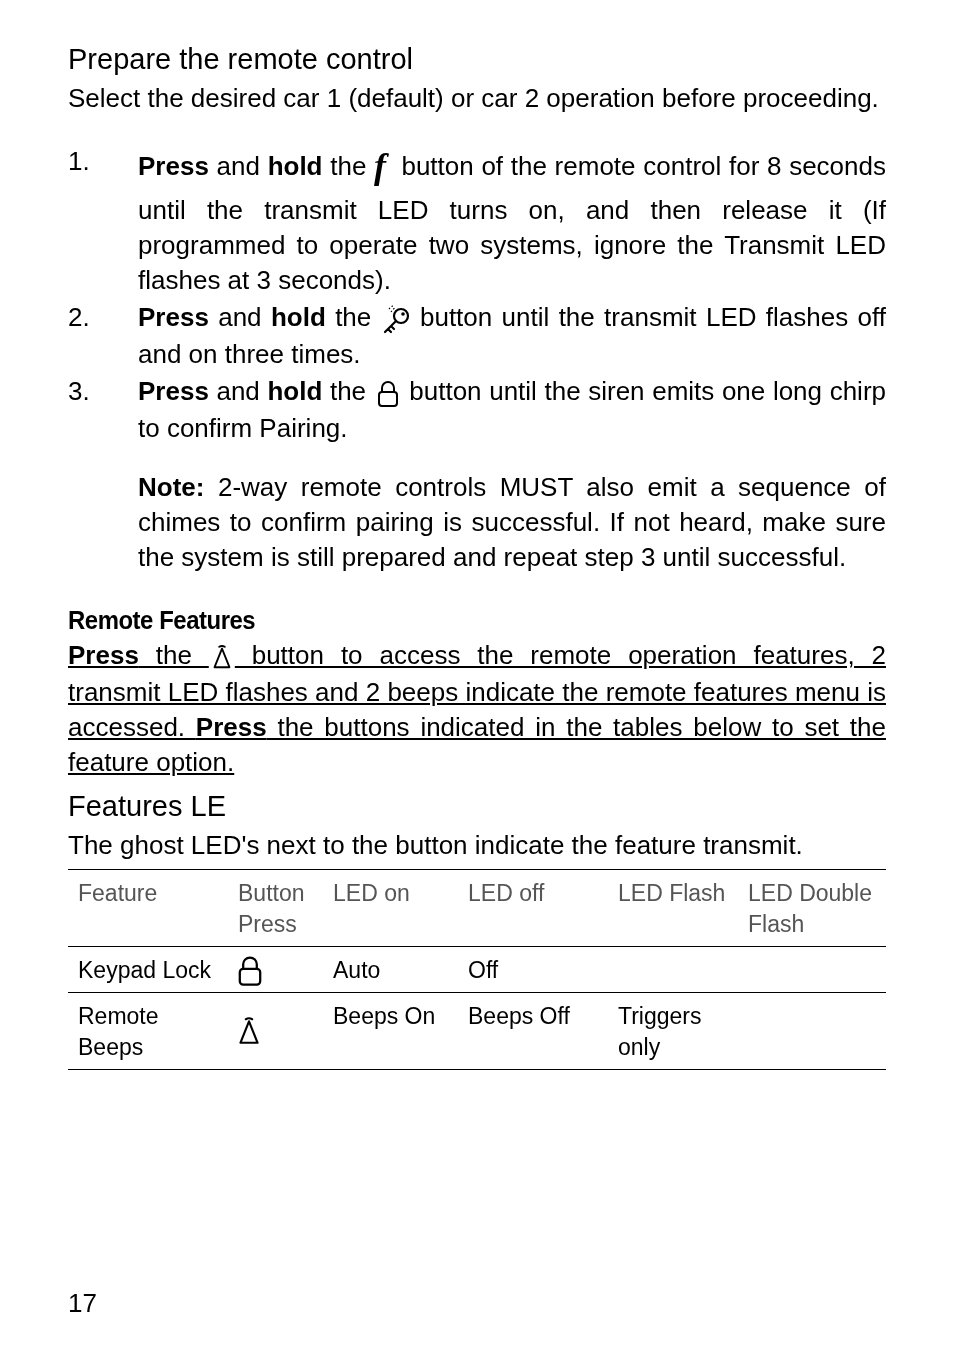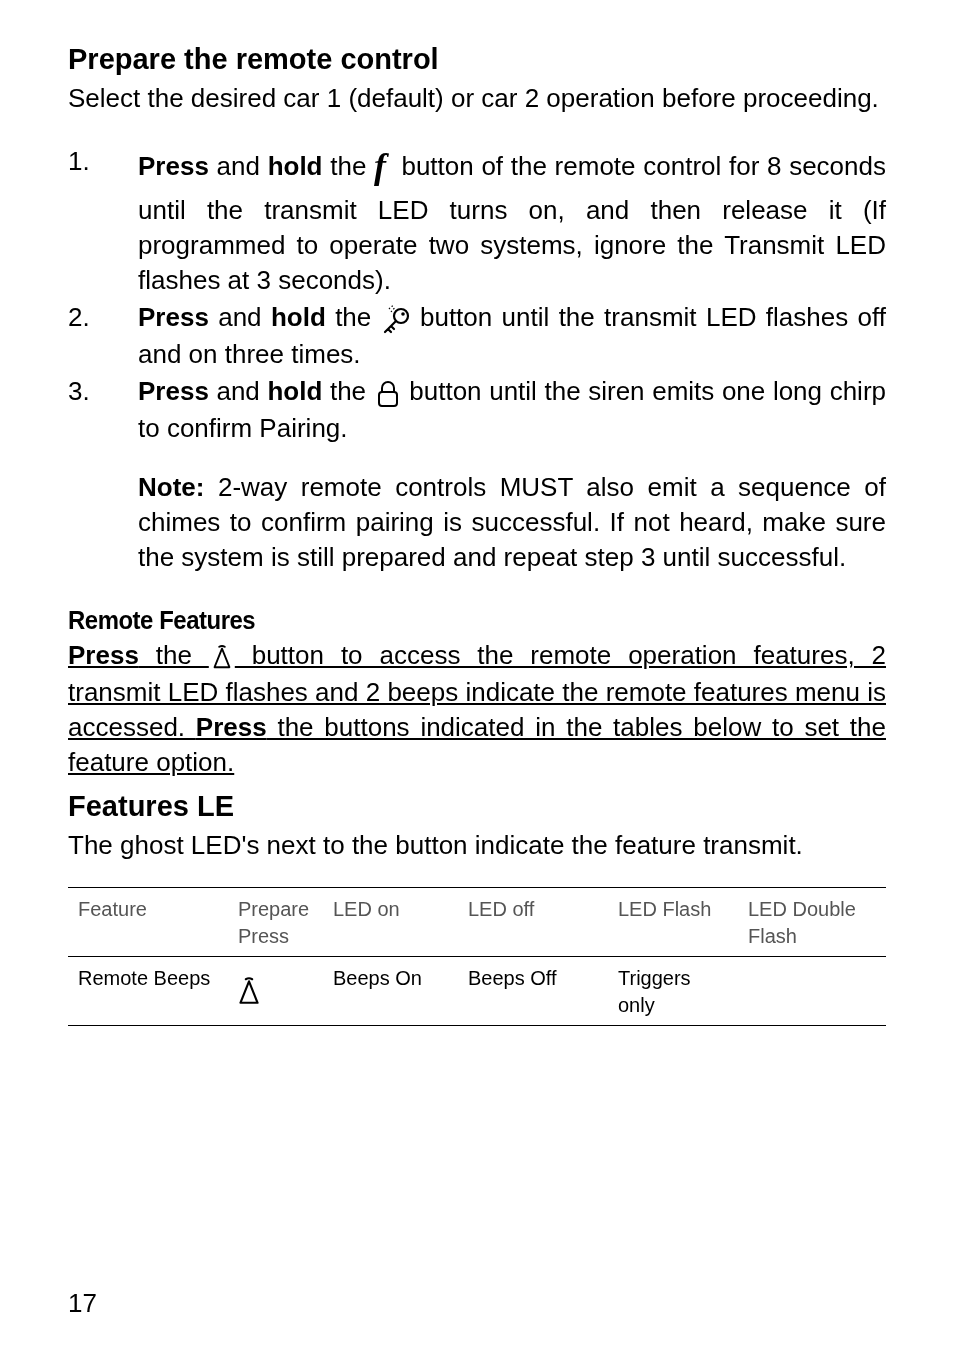--- a/index.html
+++ b/index.html
@@ -8,21 +8,21 @@
     font-family: "Futura", "Century Gothic", "Avant Garde", sans-serif;
     font-weight: 300;
     color: #000;
     background: #fff;
     padding: 40px 68px 30px 68px;
     position: relative;
     font-size: 26px;
     line-height: 1.35;
   }
   .h3 {
-    font-weight: 700;
+    font-weight: 400;
     font-size: 29px;
     margin-bottom: 2px;
   }
   .body-para {
     text-align: justify;
     margin-bottom: 28px;
   }
   ol.steps {
     list-style: none;
     counter-reset: step;
@@ -53,22 +53,22 @@
     font-weight: 700;
     font-size: 26px;
     margin-top: 18px;
     margin-bottom: 0;
     letter-spacing: -0.5px;
   }
   .h2-condensed { transform: scaleX(0.92); transform-origin: left; display: inline-block; }
   table.feat {
     width: 100%;
     border-collapse: collapse;
-    font-size: 20px;
-    margin-top: 24px;
+    font-size: 23px;
+    margin-top: 6px;
   }
   table.feat th, table.feat td {
     border-bottom: 1px solid #000;
     text-align: left;
     padding: 8px 6px 6px 10px;
     vertical-align: top;
     font-weight: 300;
   }
   table.feat thead th {
     border-top: 1px solid #000;
@@ -163,28 +163,38 @@
     <col style="width:160px">
       <col style="width:95px">
       <col style="width:135px">
       <col style="width:150px">
       <col style="width:130px">
       <col>
   </colgroup>
   <thead>
     <tr>
       <th>Feature</th>
-      <th>Prepare Press</th>
+      <th>Button Press</th>
       <th>LED on</th>
       <th>LED off</th>
       <th>LED Flash</th>
       <th>LED Double Flash</th>
     </tr>
   </thead>
   <tbody>
+    <tr>
+      <td>Keypad Lock</td>
+      <td class="icon-cell"><svg class="icon" width="32" height="34" viewBox="0 0 28 30">
+            <use href="#icon-lock"></use>
+          </svg></td>
+      <td>Auto</td>
+      <td>Off</td>
+      <td></td>
+      <td></td>
+    </tr>
     <tr>
       <td>Remote Beeps</td>
       <td class="icon-cell"><svg class="icon" width="30" height="36" viewBox="0 0 28 30">
             <use href="#icon-aux"></use>
           </svg></td>
       <td>Beeps On</td>
       <td>Beeps Off</td>
       <td>Triggers only</td>
       <td></td>
     </tr>

